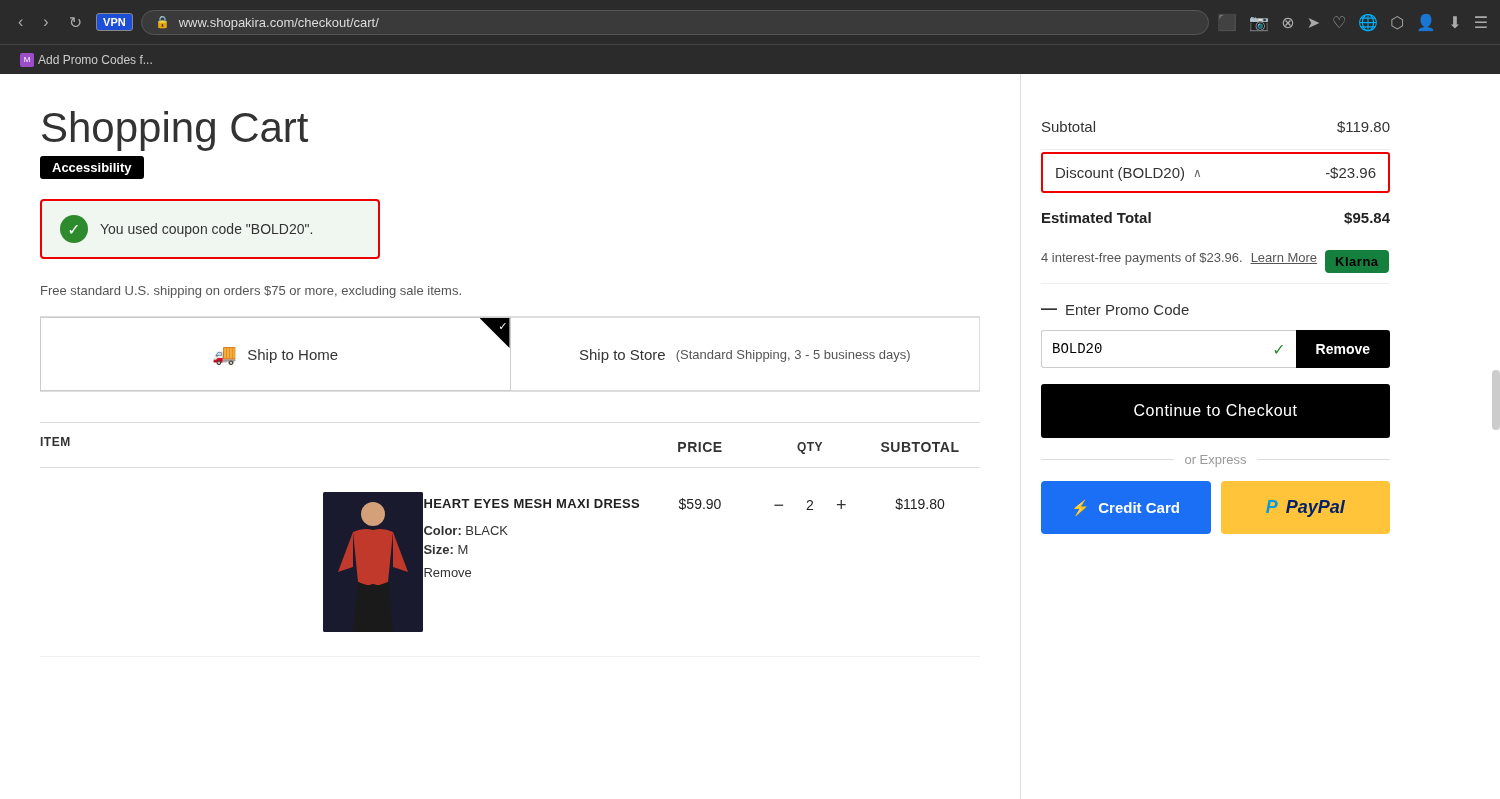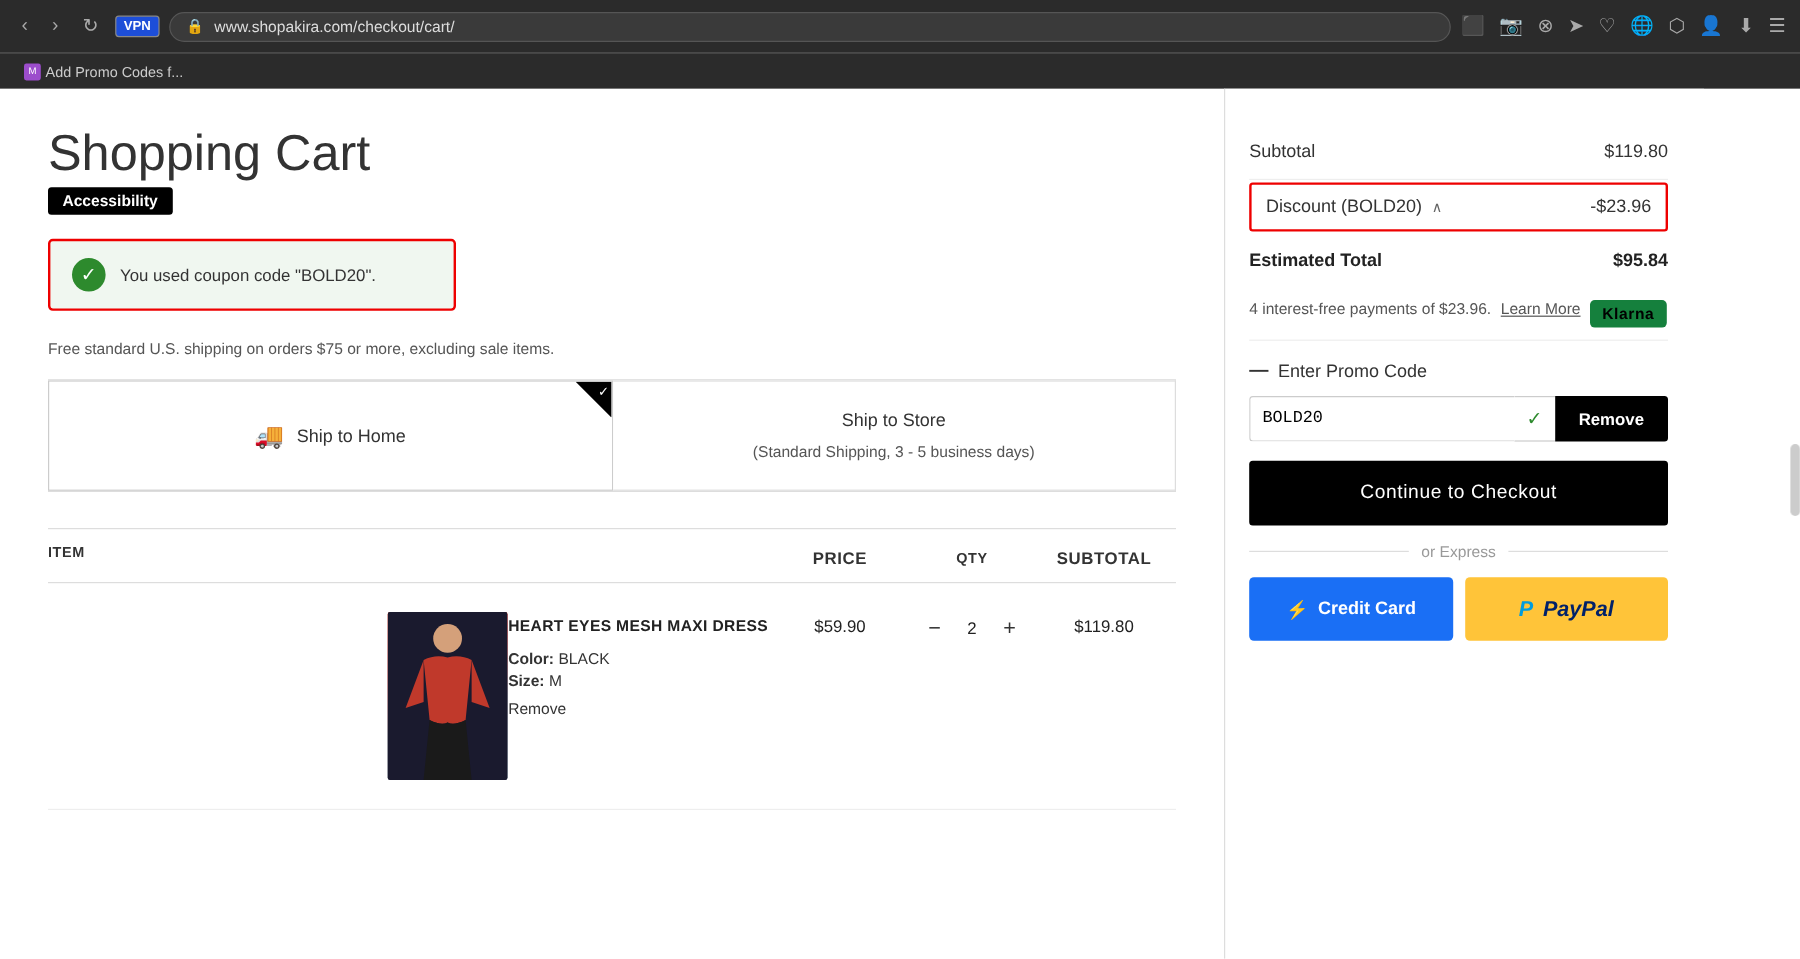--- a/index.html
+++ b/index.html
@@ -197,21 +197,21 @@
     }
     .shipping-option .checkmark-corner::after {
       content: '✓';
       color: white;
       font-size: 11px;
       position: absolute;
       top: 2px;
       right: 2px;
     }
     .shipping-option.store {
-      flex-direction: column;
+      flex-direction: row;
       text-align: center;
       border-left: none;
     }
     .ship-icon { font-size: 20px; }
 
     
     .cart-table {
       width: 100%;
       border-top: 1px solid #ddd;
     }

